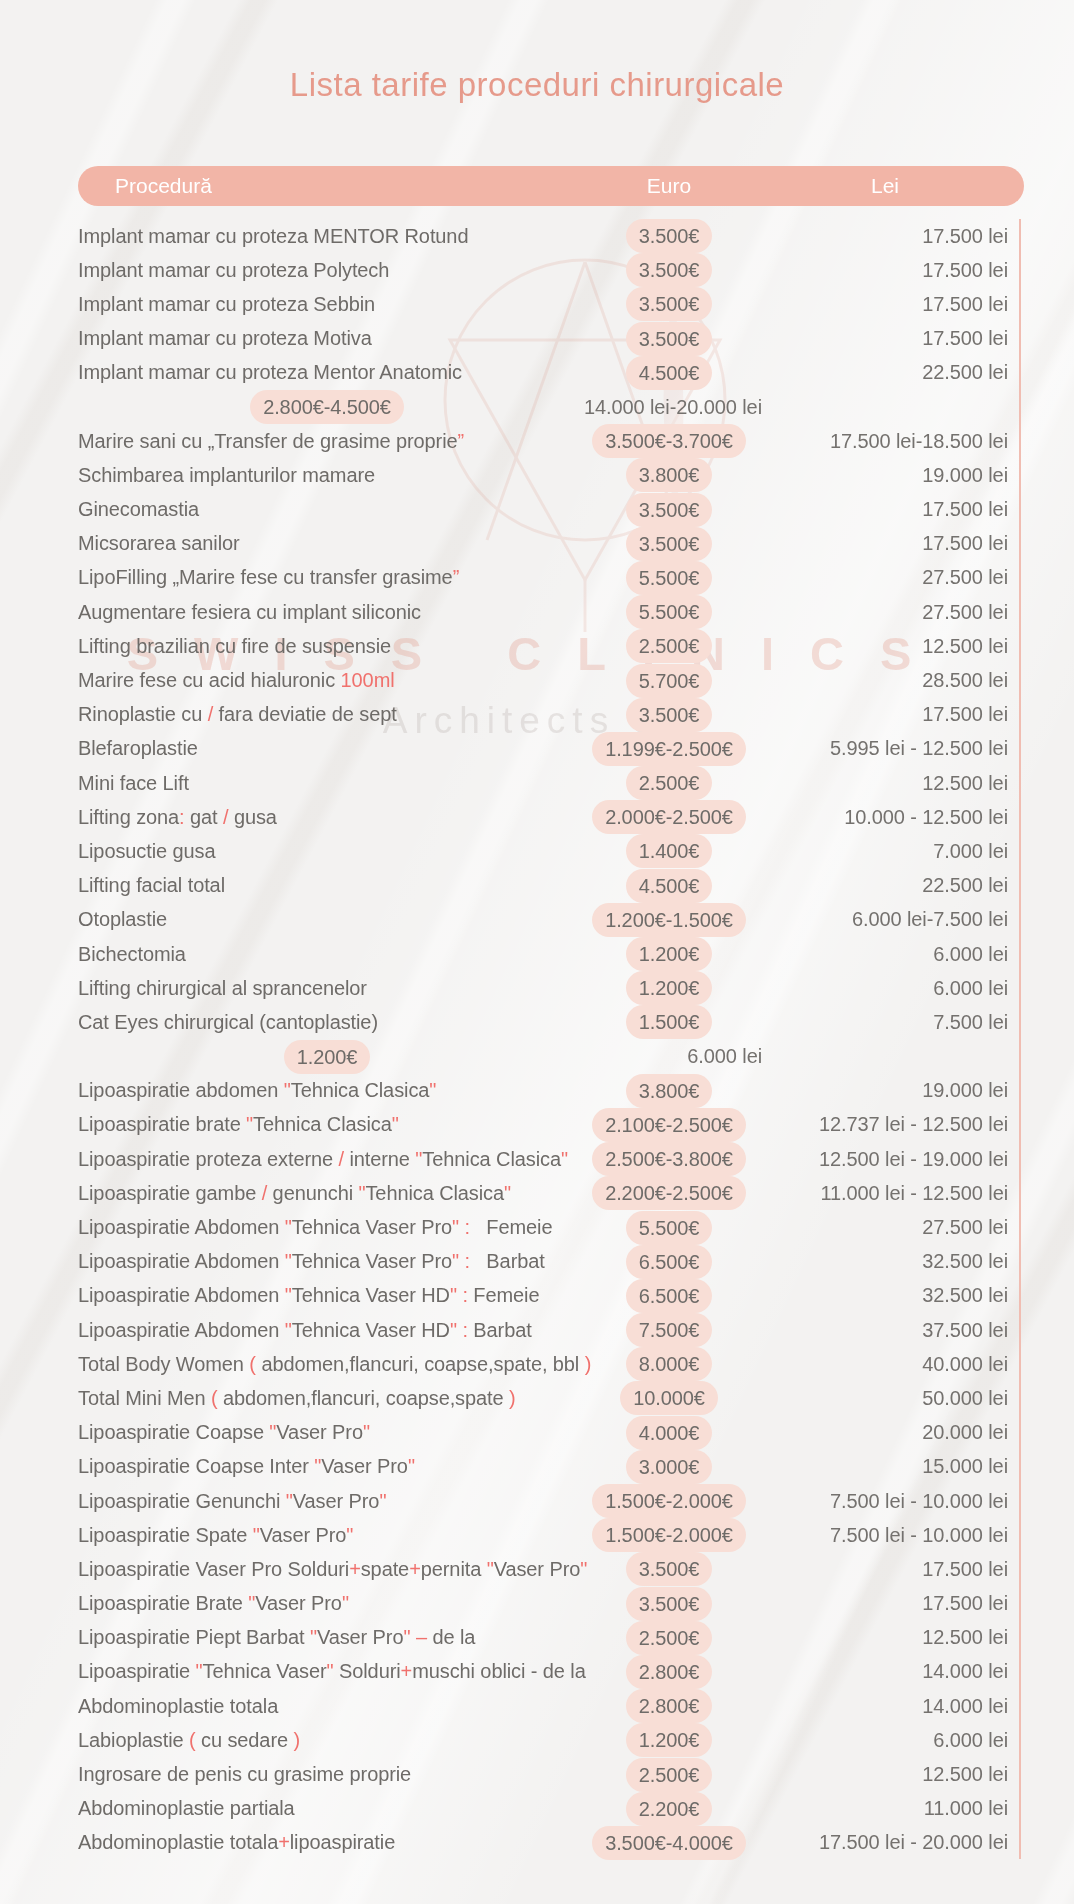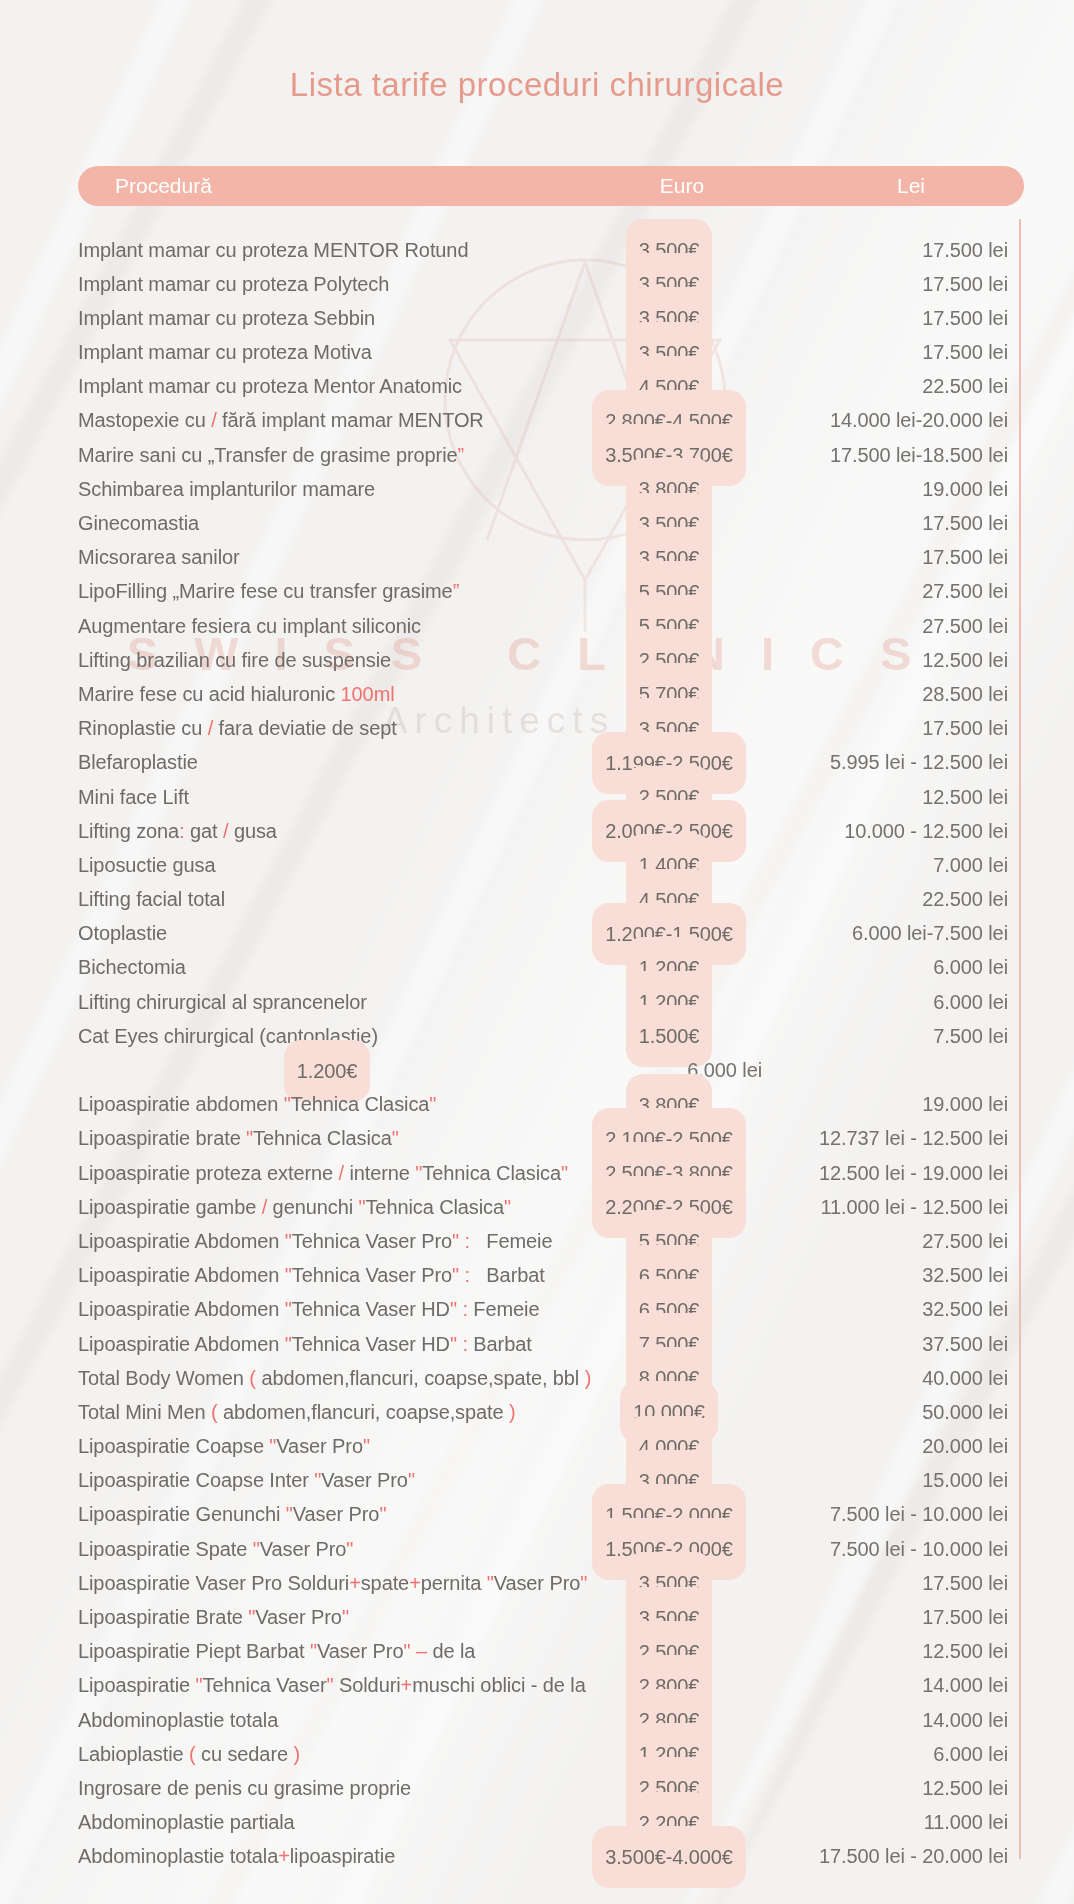--- a/index.html
+++ b/index.html
@@ -36,36 +36,36 @@
     letter-spacing:7px;color:rgba(162,150,144,.22);white-space:nowrap;
   }
   .vline{
     position:absolute;left:1019px;top:219px;width:2px;height:1640px;
     background:#f0bdb2;z-index:1;
   }
   .price-table{position:absolute;left:78px;top:166px;width:946px;z-index:2;}
   .thead{
     height:40px;background:#f2b5a7;border-radius:21px;
     display:grid;grid-template-columns:498px 186px 246px;align-items:center;
-    color:#ffffff;font-size:21px;font-weight:400;gap:13px;
+    color:#ffffff;font-size:21px;font-weight:400;
   }
   .th-proc{padding-left:37px;}
   .th-euro,.th-lei{text-align:center;}
   .tbody{margin-top:13px;}
   .row{
     display:grid;grid-template-columns:498px 186px 246px;
     height:34.2px;align-items:center;
     font-size:20px;letter-spacing:-.1px;white-space:nowrap;
   }
   .cell-proc{overflow:visible;color:#6e6b68;}
   .cell-euro{text-align:center;color:#6e6b68;}
   .cell-lei{text-align:right;color:#74716e;}
   .pill{
     display:inline-block;background:#f8ded6;
-    height:34px;line-height:34px;border-radius:17px;padding:14px 13px;
+    height:34px;line-height:34px;border-radius:17px;padding:0 13px;
   }
   .accent{color:#f0716d;}
 </style>
 </head>
 <body>
 
 <div class="bg-texture"></div>
 
 <div class="wm-logo">
   <svg width="380" height="400" viewBox="0 0 380 400">
@@ -109,21 +109,20 @@
         <div class="cell-proc"><span>Implant mamar cu proteza Motiva</span></div>
         <div class="cell-euro"><span class="pill">3.500€</span></div>
         <div class="cell-lei">17.500 lei</div>
       </div>
       <div class="row">
         <div class="cell-proc"><span>Implant mamar cu proteza Mentor Anatomic</span></div>
         <div class="cell-euro"><span class="pill">4.500€</span></div>
         <div class="cell-lei">22.500 lei</div>
       </div>
       <div class="row">
-        <div class="cell-proc"><span>Mastopexie cu </span><span class="accent">/</span><span> fără implant mamar MENTOR</span></div>
         <div class="cell-euro"><span class="pill">2.800€-4.500€</span></div>
         <div class="cell-lei">14.000 lei-20.000 lei</div>
       </div>
       <div class="row">
         <div class="cell-proc"><span>Marire sani cu „Transfer de grasime proprie</span><span class="accent">”</span></div>
         <div class="cell-euro"><span class="pill">3.500€-3.700€</span></div>
         <div class="cell-lei">17.500 lei-18.500 lei</div>
       </div>
       <div class="row">
         <div class="cell-proc"><span>Schimbarea implanturilor mamare</span></div>

